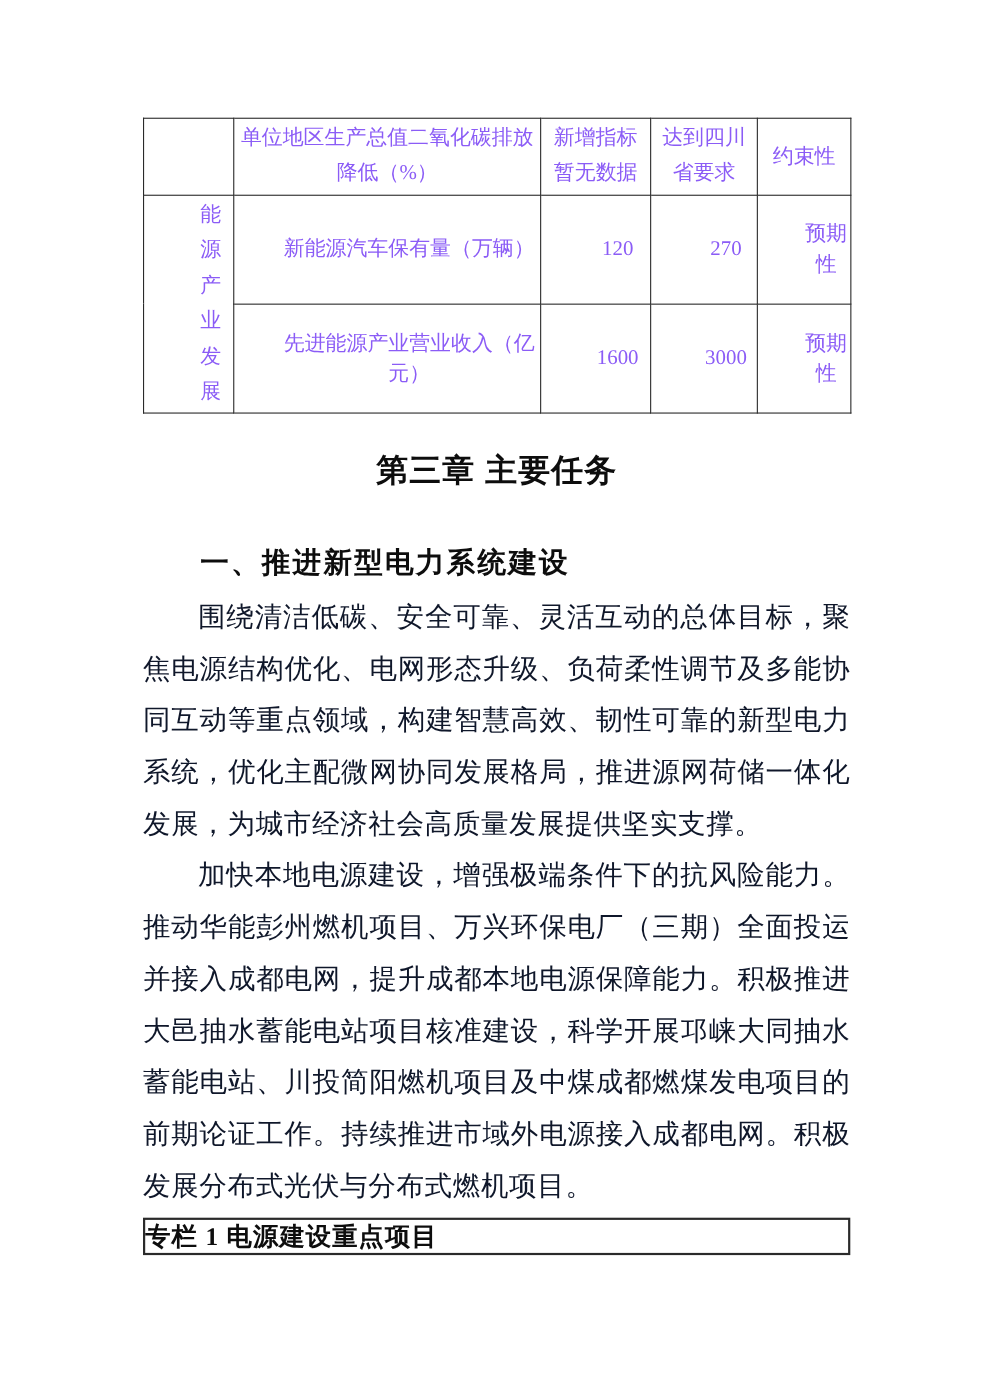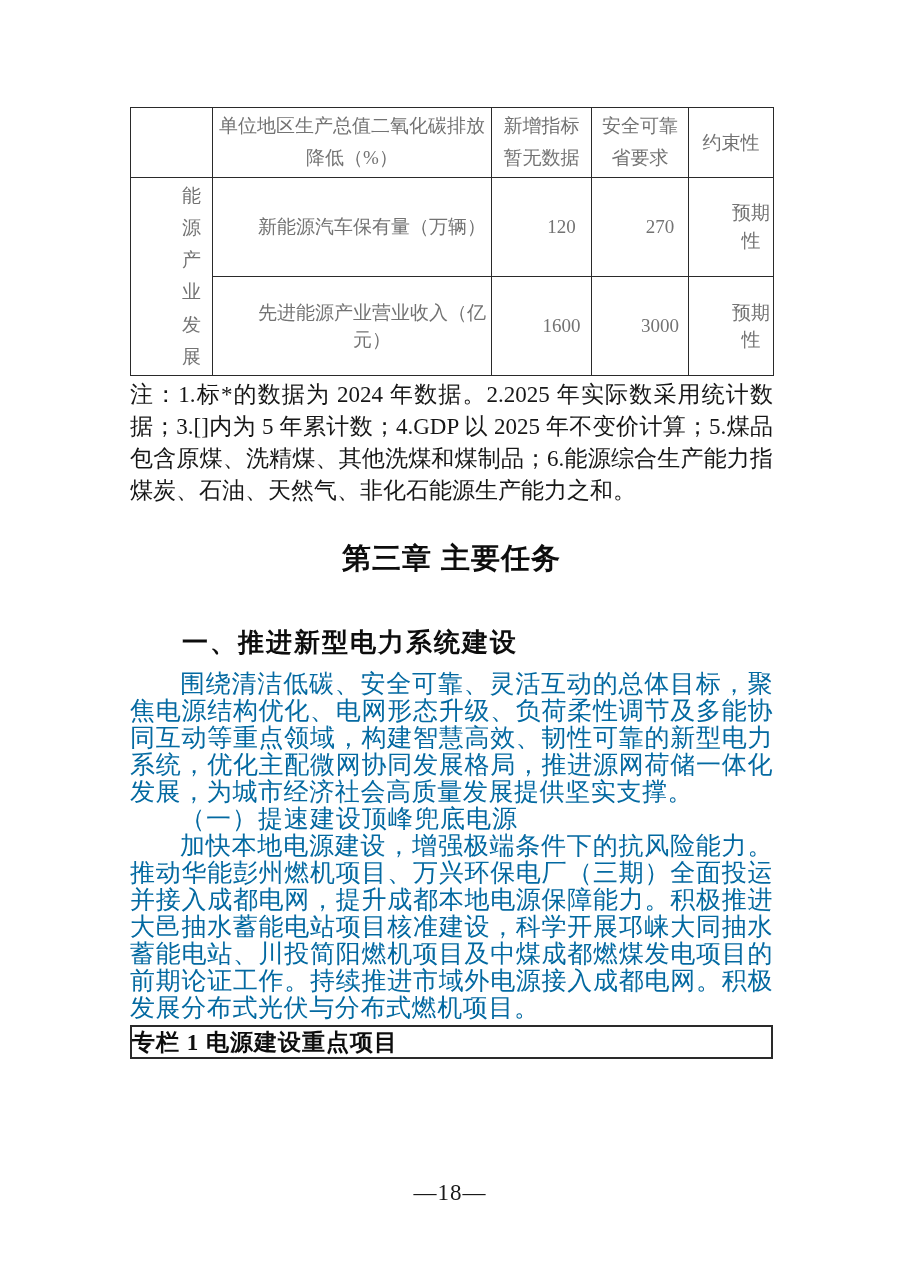--- a/index.html
+++ b/index.html
@@ -20,21 +20,21 @@
     top: 107px;
     width: 643px;
   }
 
   
   table.indicators {
     width: 100%;
     border-collapse: collapse;
     table-layout: fixed;
     font-size: 19px;
-    color: #737373;
+    color: #8b5cf6;
   }
   table.indicators td {
     border: 1px solid #2a2a2a;
     text-align: center;
     vertical-align: middle;
     padding: 2px 3px;
     line-height: 1.45;
   }
   table.indicators .multiline { white-space: pre-line; line-height: 1.7; }
   .col-group { width: 82px; }
@@ -72,23 +72,24 @@
     font-weight: bold;
     letter-spacing: 2px;
     color: #0d0d0d;
     font-family: Liberation Serif, serif;
   }
 
   
   .body-text {
     margin-top: 10px;
     font-size: 25px;
-    line-height: 27px;
+    line-height: 47px;
     letter-spacing: 0.6px;
-    color: #0369a1;
+    color: #0f172a;
+    font-family: Liberation Mono, monospace;
   }
   .body-text p {
     text-indent: 2em;
     text-align: justify;
     text-justify: inter-character;
   }
   .subsection-title {
     text-indent: 2em;
     font-size: 25px;
     letter-spacing: 1px;
@@ -147,53 +148,50 @@
           <col class="col-val2">
           <col class="col-attr">
       </colgroup>
       <tbody>
         <tr class="hdr-row">
           <td></td>
           <td class="multiline">单位地区生产总值二氧化碳排放
 降低（%）</td>
           <td class="multiline">新增指标
 暂无数据</td>
-          <td class="multiline">安全可靠
+          <td class="multiline">达到四川
 省要求</td>
           <td>约束性</td>
         </tr>
         <tr class="data-row">
           <td class="multiline" rowspan="2">能源产
 业发展</td>
           <td>新能源汽车保有量（万辆）</td>
           <td>120</td>
           <td>270</td>
           <td>预期性</td>
         </tr>
         <tr class="data-row">
           <td>先进能源产业营业收入（亿元）</td>
           <td>1600</td>
           <td>3000</td>
           <td>预期性</td>
         </tr>
       </tbody>
     </table>
 
-    <div class="note">注：1.标*的数据为 2024 年数据。2.2025 年实际数采用统计数据；3.[]内为 5 年累计数；4.GDP 以 2025 年不变价计算；5.煤品包含原煤、洗精煤、其他洗煤和煤制品；6.能源综合生产能力指煤炭、石油、天然气、非化石能源生产能力之和。</div>
 
     <div class="chapter-title">第三章 主要任务</div>
 
     <div class="section-title">一、推进新型电力系统建设</div>
 
     <div class="body-text">
       <p>围绕清洁低碳、安全可靠、灵活互动的总体目标，聚焦电源结构优化、电网形态升级、负荷柔性调节及多能协同互动等重点领域，构建智慧高效、韧性可靠的新型电力系统，优化主配微网协同发展格局，推进源网荷储一体化发展，为城市经济社会高质量发展提供坚实支撑。</p>
-      <p class="subsection-title">（一）提速建设顶峰兜底电源</p>
       <p>加快本地电源建设，增强极端条件下的抗风险能力。推动华能彭州燃机项目、万兴环保电厂（三期）全面投运并接入成都电网，提升成都本地电源保障能力。积极推进大邑抽水蓄能电站项目核准建设，科学开展邛崃大同抽水蓄能电站、川投简阳燃机项目及中煤成都燃煤发电项目的前期论证工作。持续推进市域外电源接入成都电网。积极发展分布式光伏与分布式燃机项目。</p>
     </div>
 
     <div class="column-box">
       <span class="box-title">专栏 1  电源建设重点项目</span>
     </div>
 
   </div>
 
-  <div class="page-number">—18—</div>
 </div>
 
 </body></html>

